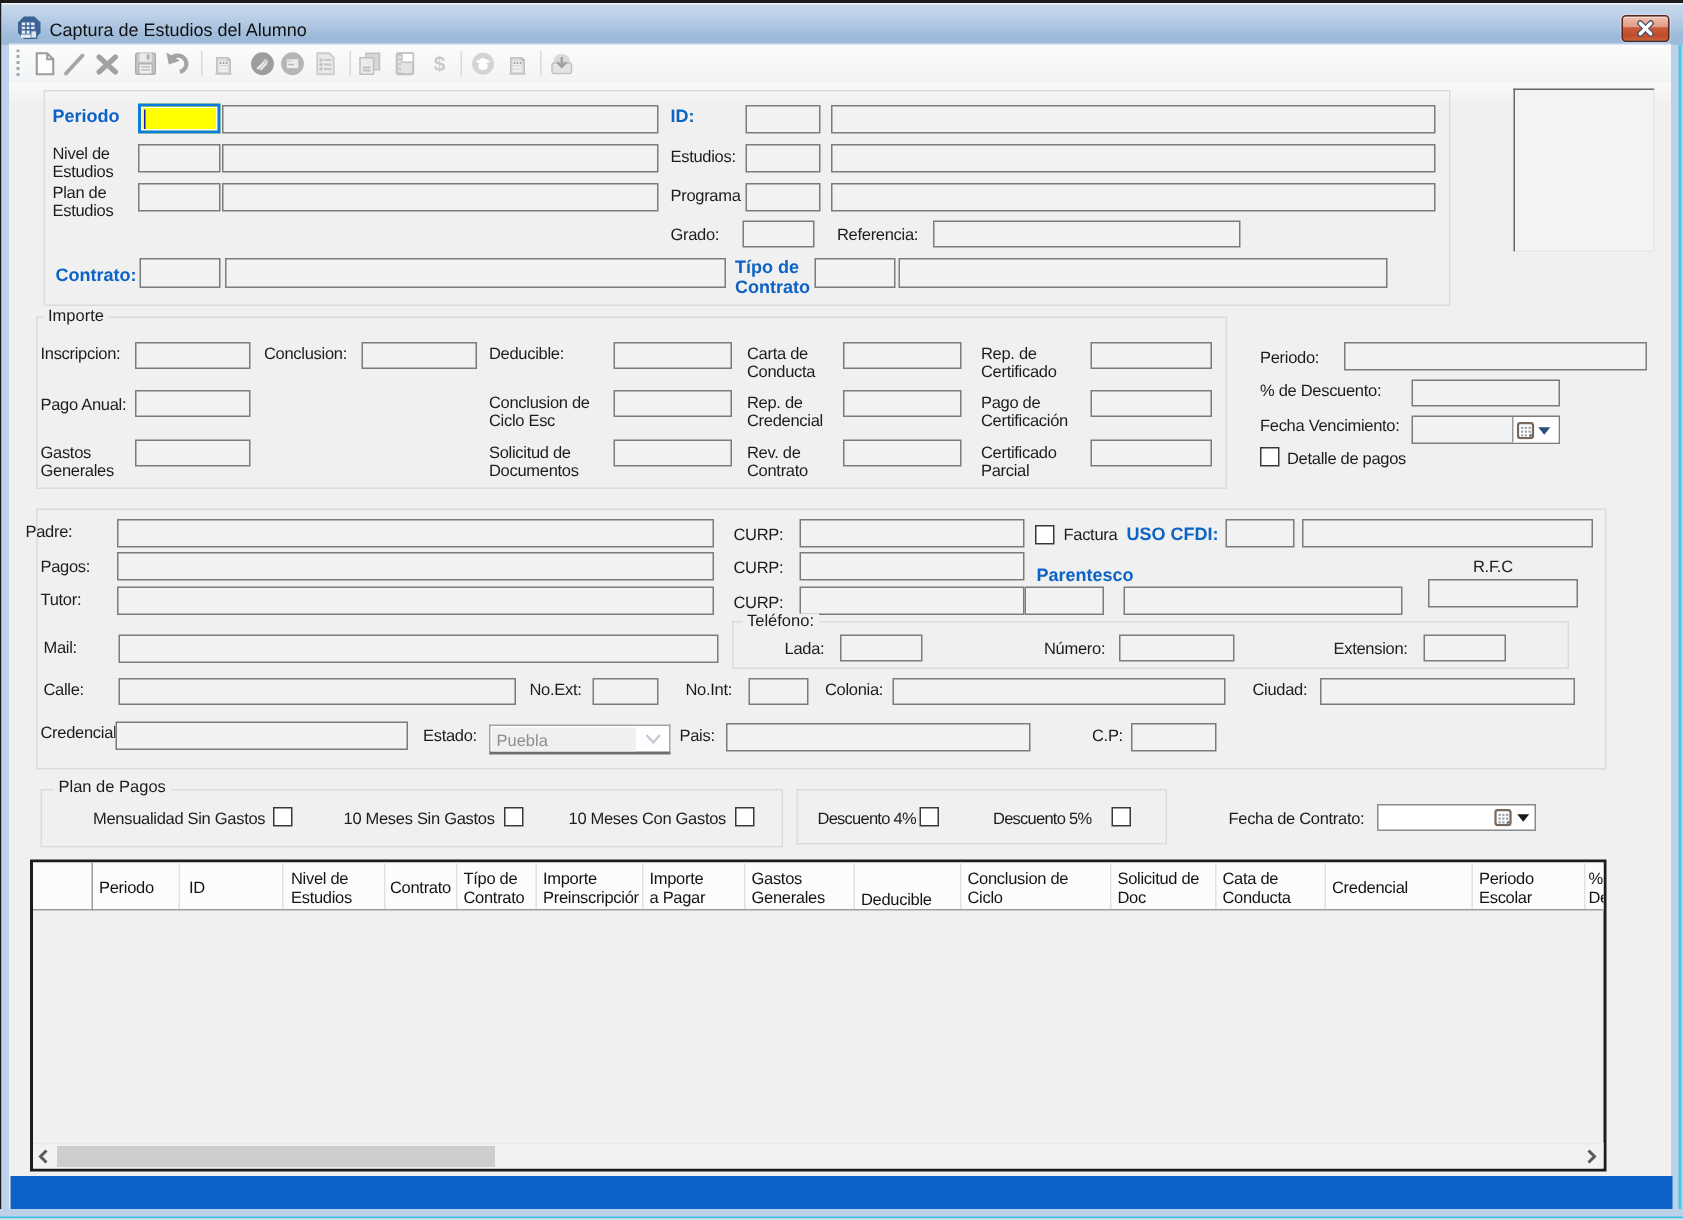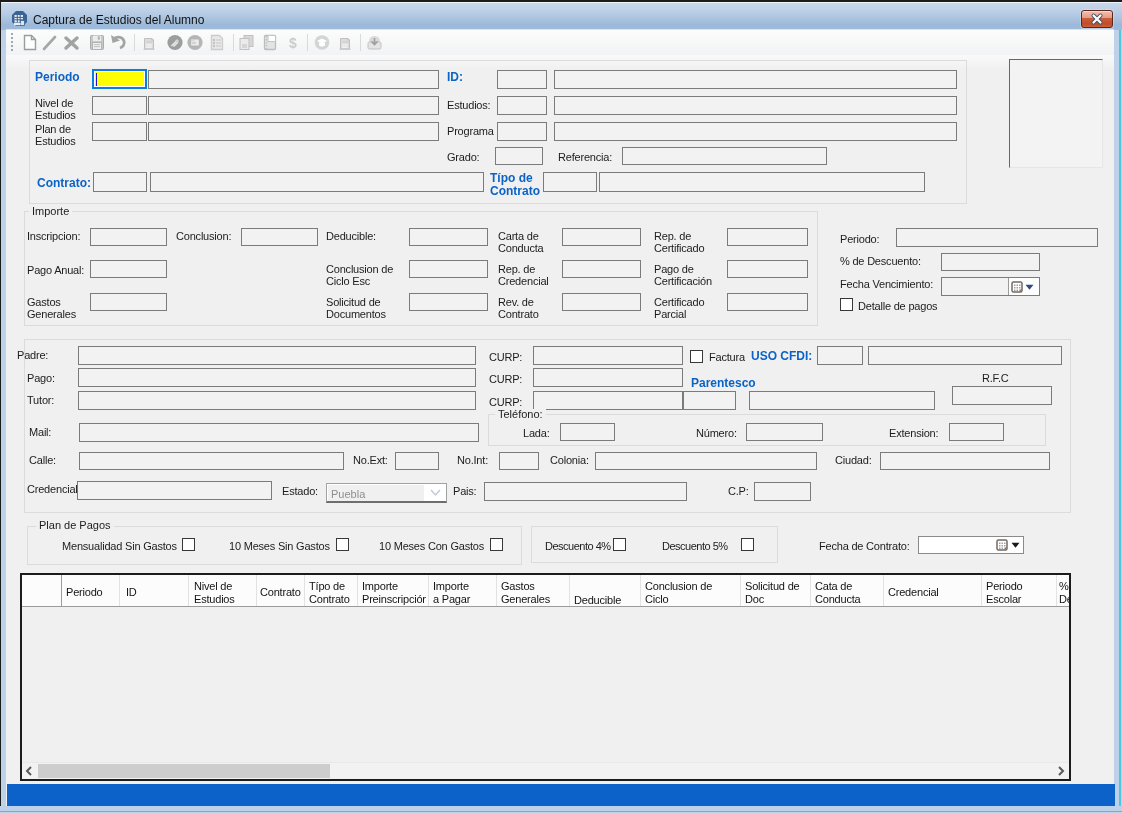--- a/index.html
+++ b/index.html
@@ -240,21 +240,21 @@
 <div class="f" style="left:24px;top:339px;width:1047px;height:174px"></div>
 <div class="l" style="left:17px;top:349px">Padre:</div>
 <div class="i" style="left:78px;top:346px;width:398px;height:19px"></div>
 <div class="l" style="left:489px;top:351px">CURP:</div>
 <div class="i" style="left:533px;top:346px;width:150px;height:19px"></div>
 <div class="cb" style="left:690px;top:350px"></div>
 <div class="l" style="left:709px;top:351px">Factura</div>
 <div class="b" style="left:751px;top:350px">USO CFDI:</div>
 <div class="i" style="left:817px;top:346px;width:46px;height:19px"></div>
 <div class="i" style="left:868px;top:346px;width:194px;height:19px"></div>
-<div class="l" style="left:27px;top:372px">Pago:</div>
+<div class="l" style="left:27px;top:372px">Pagos:</div>
 <div class="i" style="left:78px;top:368px;width:398px;height:19px"></div>
 <div class="l" style="left:489px;top:373px">CURP:</div>
 <div class="i" style="left:533px;top:368px;width:150px;height:19px"></div>
 <div class="b" style="left:691px;top:377px">Parentesco</div>
 <div class="l" style="left:982px;top:372px">R.F.C</div>
 <div class="l" style="left:27px;top:394px">Tutor:</div>
 <div class="i" style="left:78px;top:391px;width:398px;height:19px"></div>
 <div class="l" style="left:489px;top:396px">CURP:</div>
 <div class="i" style="left:533px;top:391px;width:150px;height:19px"></div>
 <div class="i" style="left:683px;top:391px;width:53px;height:19px"></div>

